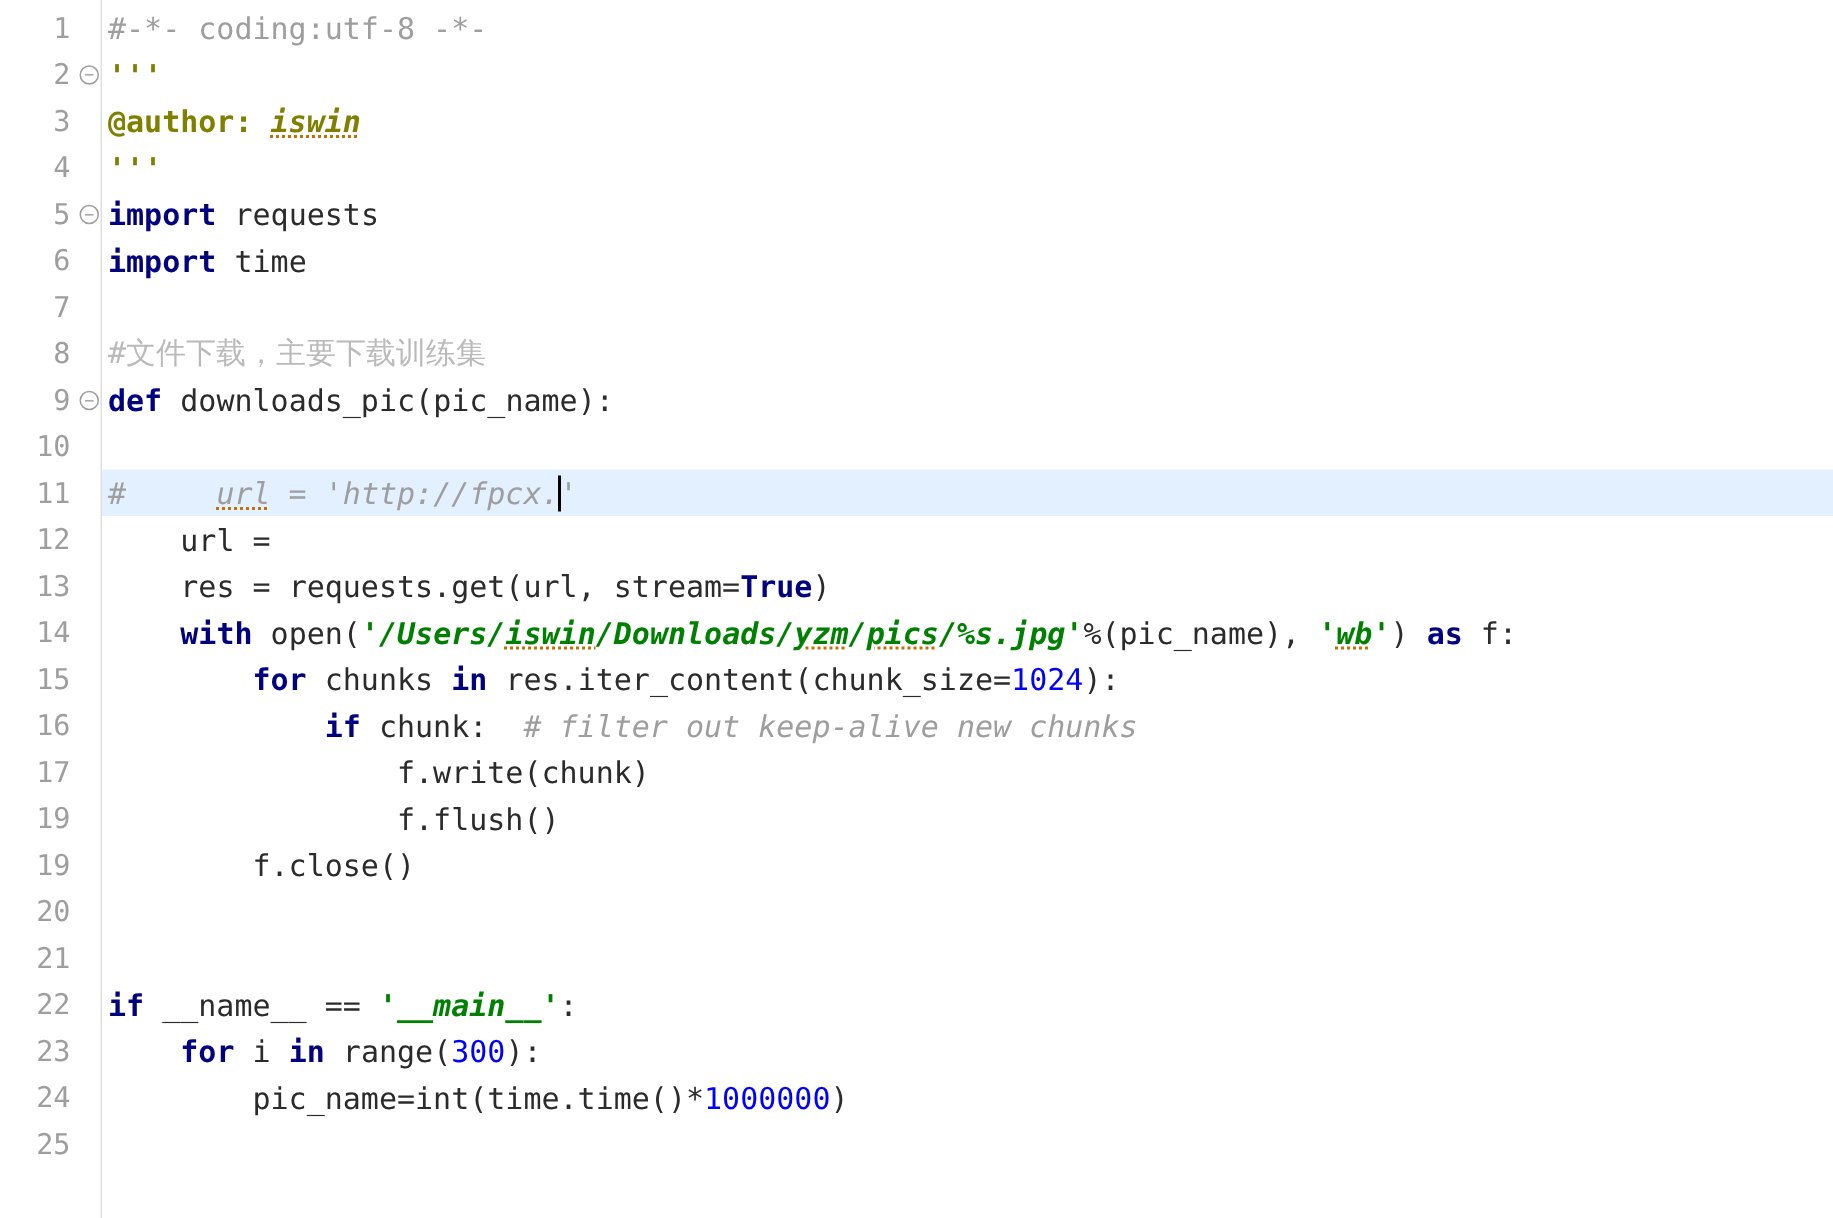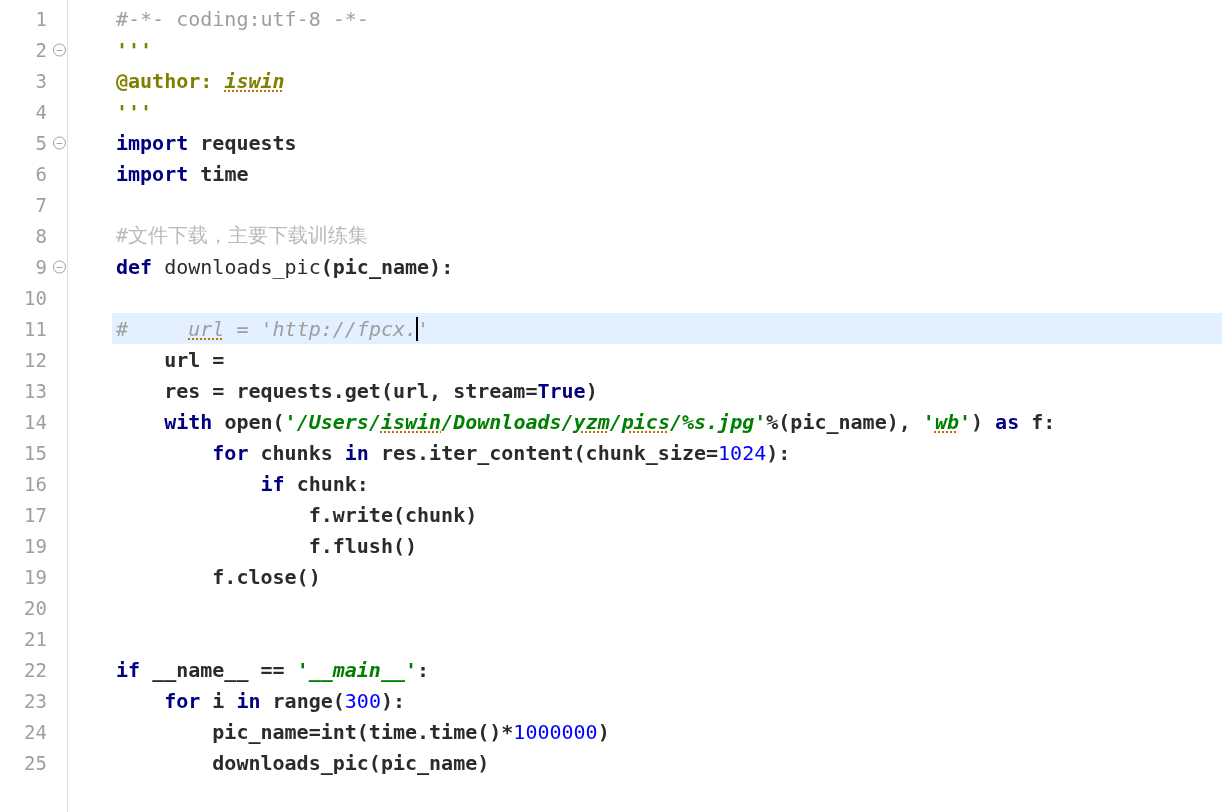--- a/index.html
+++ b/index.html
@@ -55,32 +55,31 @@
     padding-top: 3px;
     position: relative;
   }
   .code-line {
     height: 31px;
     display: flex;
     align-items: center;
     white-space: pre;
     padding-left: 4px;
     position: relative;
-    margin-left: 44px;
   }
   .code-line.highlighted {
     background: #e3f0ff;
   }
   .tok-comment { color: #9e9e9e; }
   .tok-comment-cn { color: #bababa; }
   .tok-string-doc { color: #808000; font-weight: bold; }
   .tok-string { color: #008000; font-weight: bold; font-style: italic; }
   .tok-decorator { color: #808000; font-weight: bold; }
   .tok-keyword { color: #000080; font-weight: bold; }
-  .tok-default { color: #2b2b2b; font-weight: bold; }
+  .tok-default { color: #2b2b2b; }
   .tok-number { color: #0000ff; }
   .tok-underline { text-decoration: underline dotted #c27000; text-underline-offset: 3px; }
   .tok-url { color: #9e9e9e; font-style: italic; }
   .cursor {
     display: inline-block;
     width: 2px;
     height: 24px;
     background: #000;
     vertical-align: middle;
     margin-left: -1px;
@@ -180,23 +179,23 @@
   <div class="code-line"><span class="tok-keyword">import </span><span class="tok-default">time</span></div>
   <div class="code-line"></div>
   <div class="code-line"><span class="tok-comment-cn">#文件下载，主要下载训练集</span></div>
   <div class="code-line"><span class="tok-keyword">def </span><span class="tok-default" style="font-weight:normal">downloads_pic</span><span class="tok-default">(pic_name):</span></div>
   <div class="code-line"></div>
   <div class="code-line highlighted"><span class="tok-comment">#     </span><span class="tok-comment tok-underline" style="font-style:italic">url</span><span class="tok-comment"> = </span><span class="tok-url">'</span><span class="tok-url">http://fpcx.</span><span class="cursor"></span><span class="tok-url">'</span></div>
   <div class="code-line"><span>    </span><span class="tok-default">url = </span></div>
   <div class="code-line"><span>    </span><span class="tok-default">res = requests.get(url, stream=</span><span class="tok-keyword">True</span><span class="tok-default">)</span></div>
   <div class="code-line"><span>    </span><span class="tok-keyword">with </span><span class="tok-default">open(</span><span class="tok-string">'/Users/</span><span class="tok-string tok-underline">iswin</span><span class="tok-string">/Downloads/</span><span class="tok-string tok-underline">yzm</span><span class="tok-string">/</span><span class="tok-string tok-underline">pics</span><span class="tok-string">/%s.jpg'</span><span class="tok-default">%(pic_name), </span><span class="tok-string">'</span><span class="tok-string tok-underline">wb</span><span class="tok-string">'</span><span class="tok-default">) </span><span class="tok-keyword">as </span><span class="tok-default">f:</span></div>
   <div class="code-line"><span>        </span><span class="tok-keyword">for </span><span class="tok-default">chunks </span><span class="tok-keyword">in </span><span class="tok-default">res.iter_content(chunk_size=</span><span class="tok-number">1024</span><span class="tok-default">):</span></div>
-  <div class="code-line"><span>            </span><span class="tok-keyword">if </span><span class="tok-default">chunk:  </span></div>
+  <div class="code-line"><span>            </span><span class="tok-keyword">if </span><span class="tok-default">chunk:  </span><span class="tok-comment" style="font-style:italic"># filter out keep-alive new chunks</span></div>
   <div class="code-line"><span>                </span><span class="tok-default">f.write(chunk)</span></div>
   <div class="code-line"><span>                </span><span class="tok-default">f.flush()</span></div>
   <div class="code-line"><span>        </span><span class="tok-default">f.close()</span></div>
   <div class="code-line"></div>
   <div class="code-line"></div>
   <div class="code-line"><span class="tok-keyword">if </span><span class="tok-default">__name__ == </span><span class="tok-string">'__main__'</span><span class="tok-default">:</span></div>
   <div class="code-line"><span>    </span><span class="tok-keyword">for </span><span class="tok-default">i </span><span class="tok-keyword">in </span><span class="tok-default">range(</span><span class="tok-number">300</span><span class="tok-default">):</span></div>
   <div class="code-line"><span>        </span><span class="tok-default">pic_name=int(time.time()*</span><span class="tok-number">1000000</span><span class="tok-default">)</span></div>
-  <div class="code-line"><span>        </span><span class="tok-default">downloads_pic(pic_name)</span></div>
+  <div class="code-line"><span>        </span></div>
 </div>
 
 </body></html>

